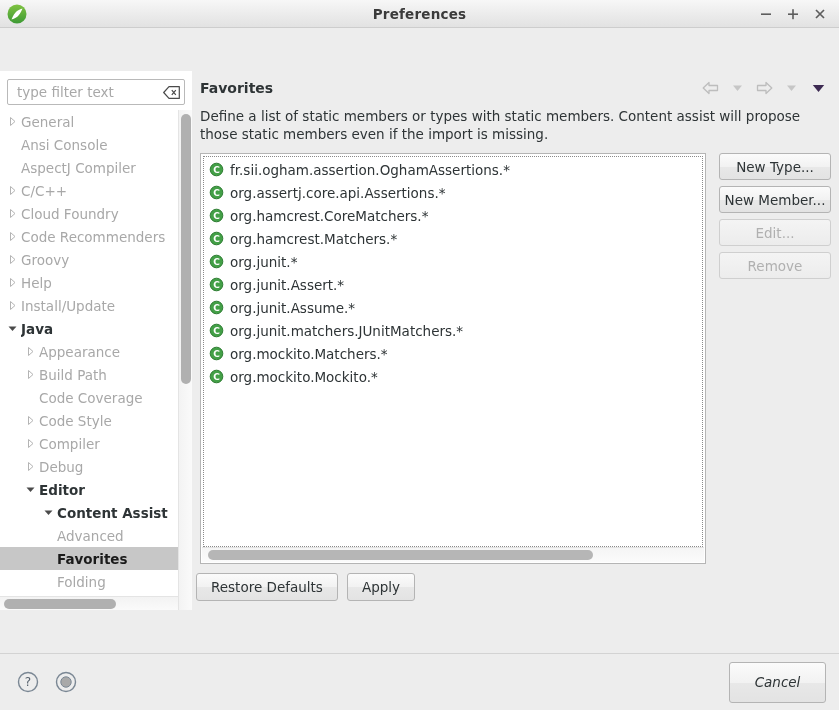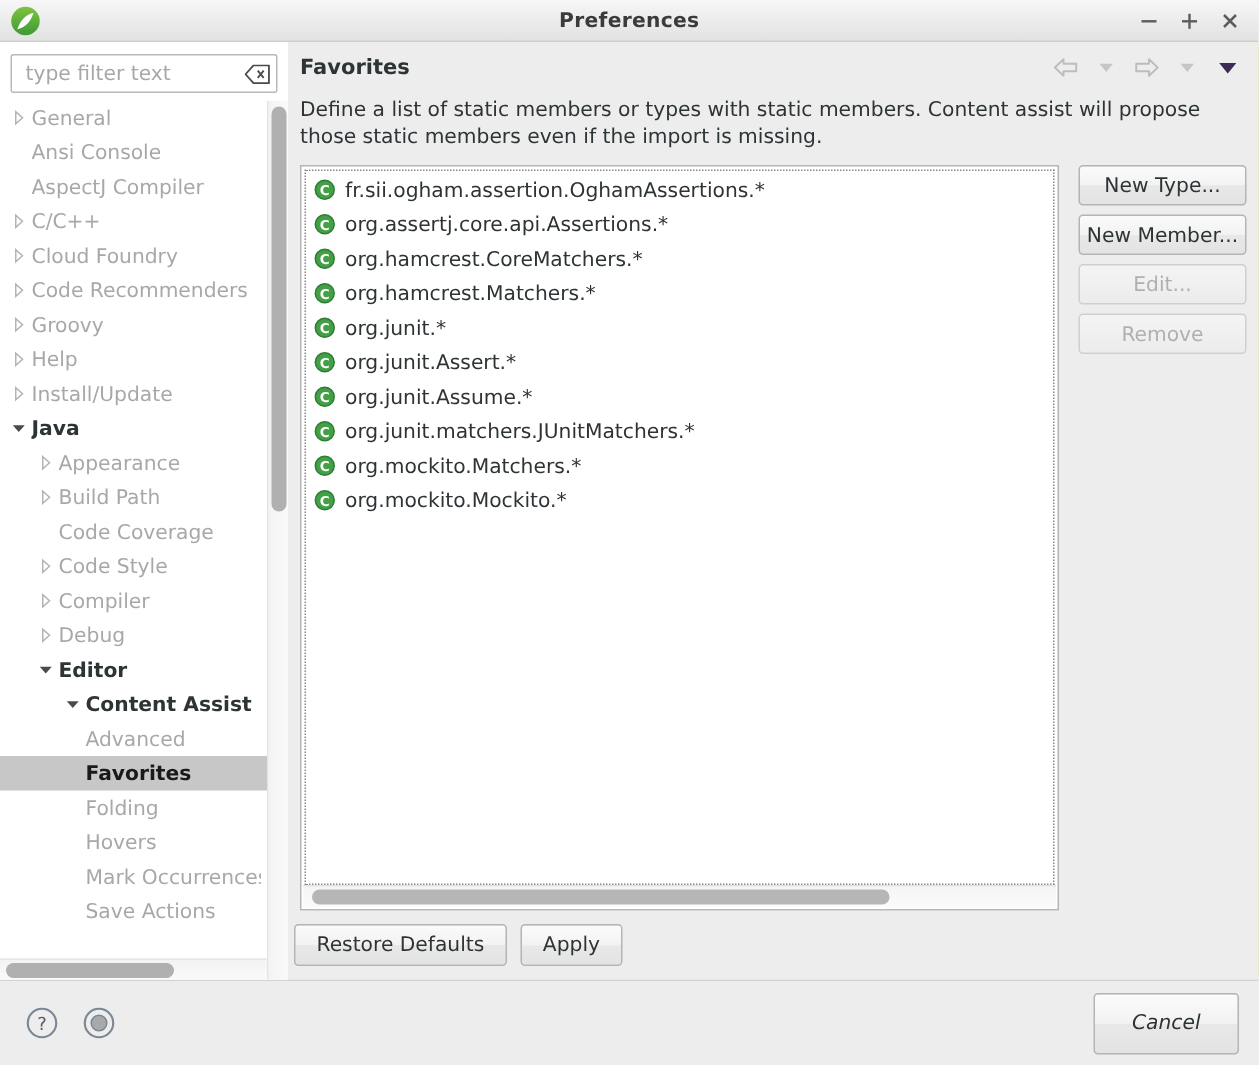--- a/index.html
+++ b/index.html
@@ -11,21 +11,21 @@
     font-size: 13px;
     color: #2e3436;
     background: #ededed;
   }
 
   
   #window {
     position: relative;
     width: 839px; height: 710px;
     background: #ededed;
-    display: flex; flex-direction: column;
+    display: flex; flex-direction: column; gap: 43px;
   }
 
   
   #titlebar {
     position: relative;
     height: 28px;
     flex: 0 0 28px;
     background: linear-gradient(to bottom, #f7f7f7 0%, #ebebeb 55%, #e2e2e2 100%);
     border-bottom: 1px solid #cdcdcd;
     display: flex; align-items: center;
@@ -60,21 +60,21 @@
     cursor: default;
     color: #5d5d5d;
   }
   .winbtn svg { display: block; }
 
   
   #body-area {
     flex: 1 1 auto;
     display: flex;
     position: relative;
-    background: #fde047;
+    background: #737373;
     min-height: 0;
   }
 
   
   #left-pane {
     width: 192px;
     flex: 0 0 192px;
     background: #ffffff;
     display: flex; flex-direction: column;
     position: relative;

